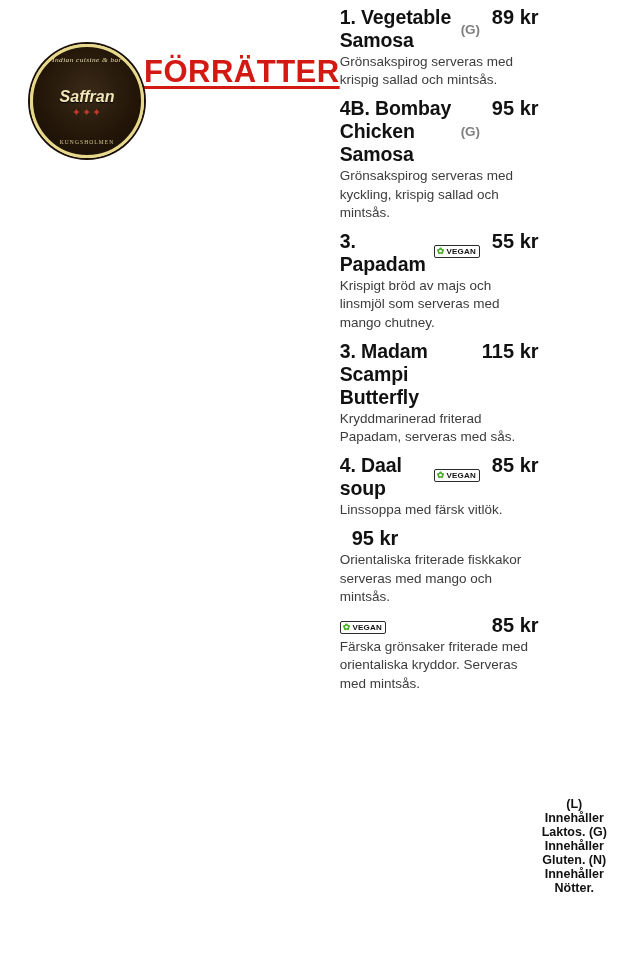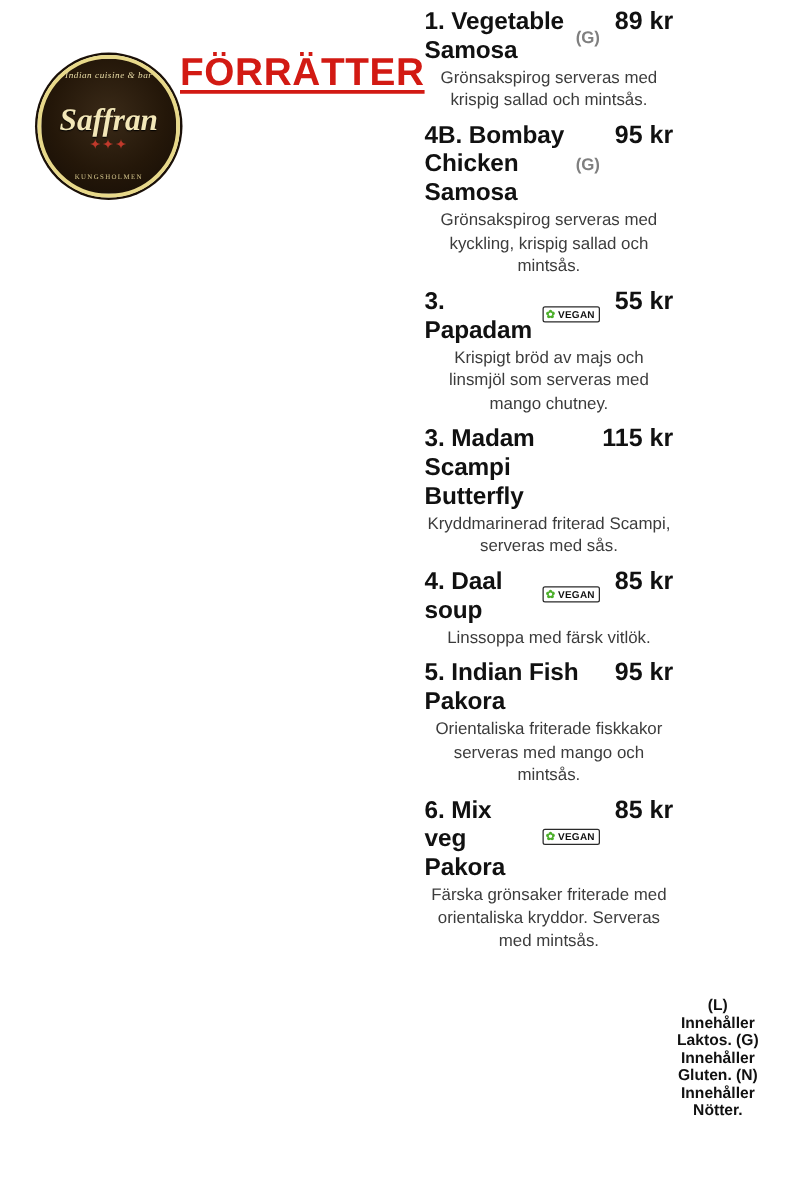--- a/index.html
+++ b/index.html
@@ -51,24 +51,24 @@
     right: 0;
     text-align: center;
     font-size: 7px;
     letter-spacing: .4px;
     color: #e9dca6;
     font-style: italic;
     font-family: "Liberation Serif", serif;
     transform: scaleX(1.05);
   }
   .logo-name {
-    font-family: Liberation Serif, serif;
+    font-family: Liberation Sans, sans-serif;
     font-style: italic;
     font-weight: bold;
-    font-size: 25px;
+    font-size: 16px;
     color: #f3e7b8;
     text-shadow: 0 1px 1px #000;
     margin-top: 4px;
     line-height: 1;
   }
   .logo-chilis {
     margin-top: 2px;
     font-size: 11px;
     letter-spacing: 1px;
     line-height: 1;
@@ -86,21 +86,21 @@
     font-family: "Liberation Serif", serif;
   }
 
   
   .section-title {
     text-align: center;
     color: #d21a13;
     font-size: 31px;
     font-weight: bold;
     letter-spacing: .5px;
-    margin-top: 40px;
+    margin-top: 54px;
     margin-bottom: 6px;
     text-decoration: underline;
     text-underline-offset: 4px;
   }
 
   
   .menu {
     margin-top: 6px;
   }
   .item { margin-bottom: 8px; }
@@ -149,21 +149,20 @@
     color: #111;
     white-space: nowrap;
     padding-left: 12px;
   }
   .item-desc {
     font-size: 13.5px;
     color: #3c3c3c;
     line-height: 1.35;
     margin-top: 1px;
     max-width: 470px;
-    text-align: center;
   }
 
   
   .footer {
     margin-top: auto;
     text-align: center;
     font-size: 12.5px;
     font-weight: bold;
     color: #111;
     padding-bottom: 64px;
@@ -223,51 +222,47 @@
       <div class="item-desc">Krispigt bröd av majs och linsmjöl som serveras med mango chutney.</div>
     </div>
 
     <div class="item">
       <div class="item-head">
         <div class="item-name">
           <span>3. Madam Scampi Butterfly</span>
         </div>
         <div class="item-price">115 kr</div>
       </div>
-      <div class="item-desc">Kryddmarinerad friterad Scampi, serveras med sås.</div>
+      <div class="item-desc">Kryddmarinerad friterad Papadam, serveras med sås.</div>
     </div>
 
     <div class="item">
       <div class="item-head">
         <div class="item-name">
           <span>4. Daal soup</span>
           <span class="vegan-badge">
             <span class="vegan-leaf">✿</span>
             <span>VEGAN</span>
           </span>
         </div>
         <div class="item-price">85 kr</div>
       </div>
       <div class="item-desc">Linssoppa med färsk vitlök.</div>
     </div>
 
     <div class="item">
       <div class="item-head">
-        <div class="item-name">
-          <span>5. Indian Fish Pakora</span>
-        </div>
         <div class="item-price">95 kr</div>
       </div>
       <div class="item-desc">Orientaliska friterade fiskkakor serveras med mango och mintsås.</div>
     </div>
 
     <div class="item">
       <div class="item-head">
         <div class="item-name">
-          <span>6. Mix veg Pakora</span>
           <span class="vegan-badge">
             <span class="vegan-leaf">✿</span>
             <span>VEGAN</span>
           </span>
         </div>
         <div class="item-price">85 kr</div>
       </div>
       <div class="item-desc">Färska grönsaker friterade med orientaliska kryddor. Serveras med mintsås.</div>
     </div>
 

